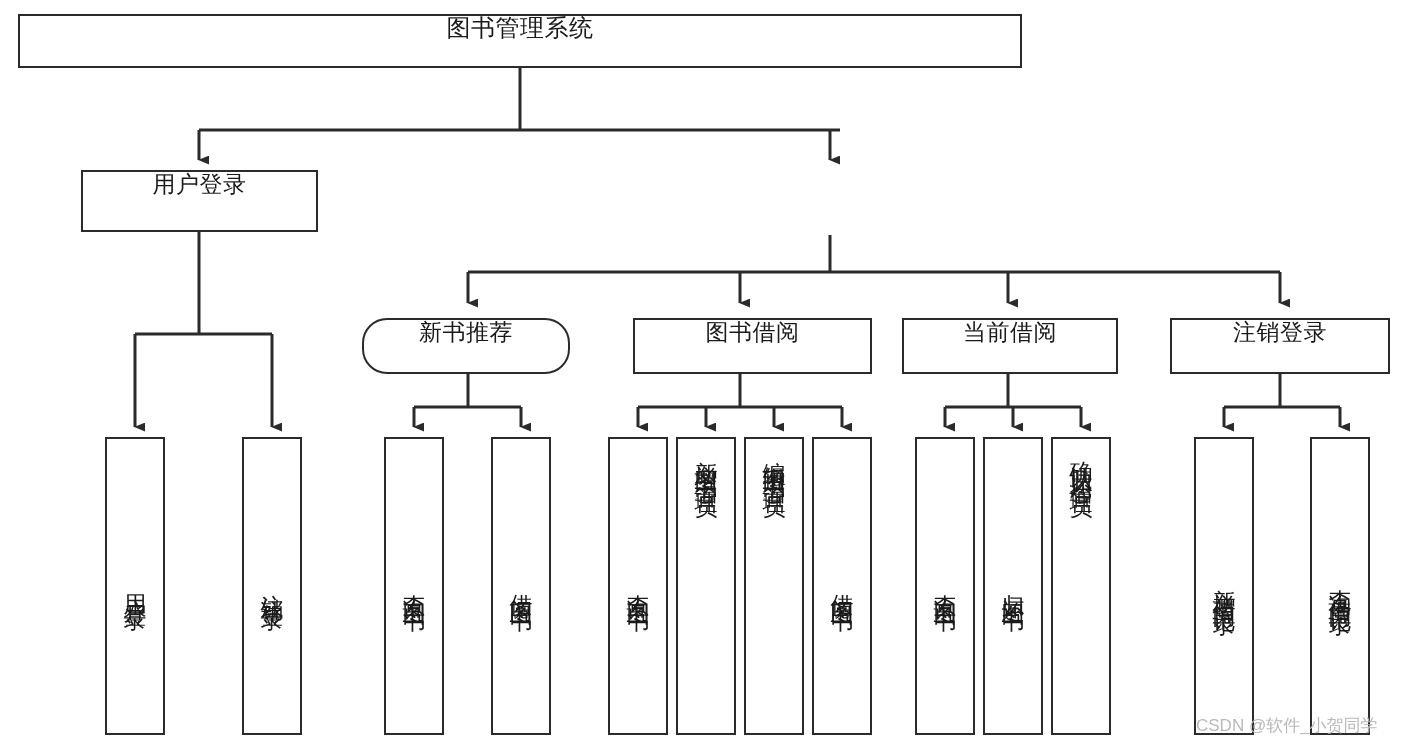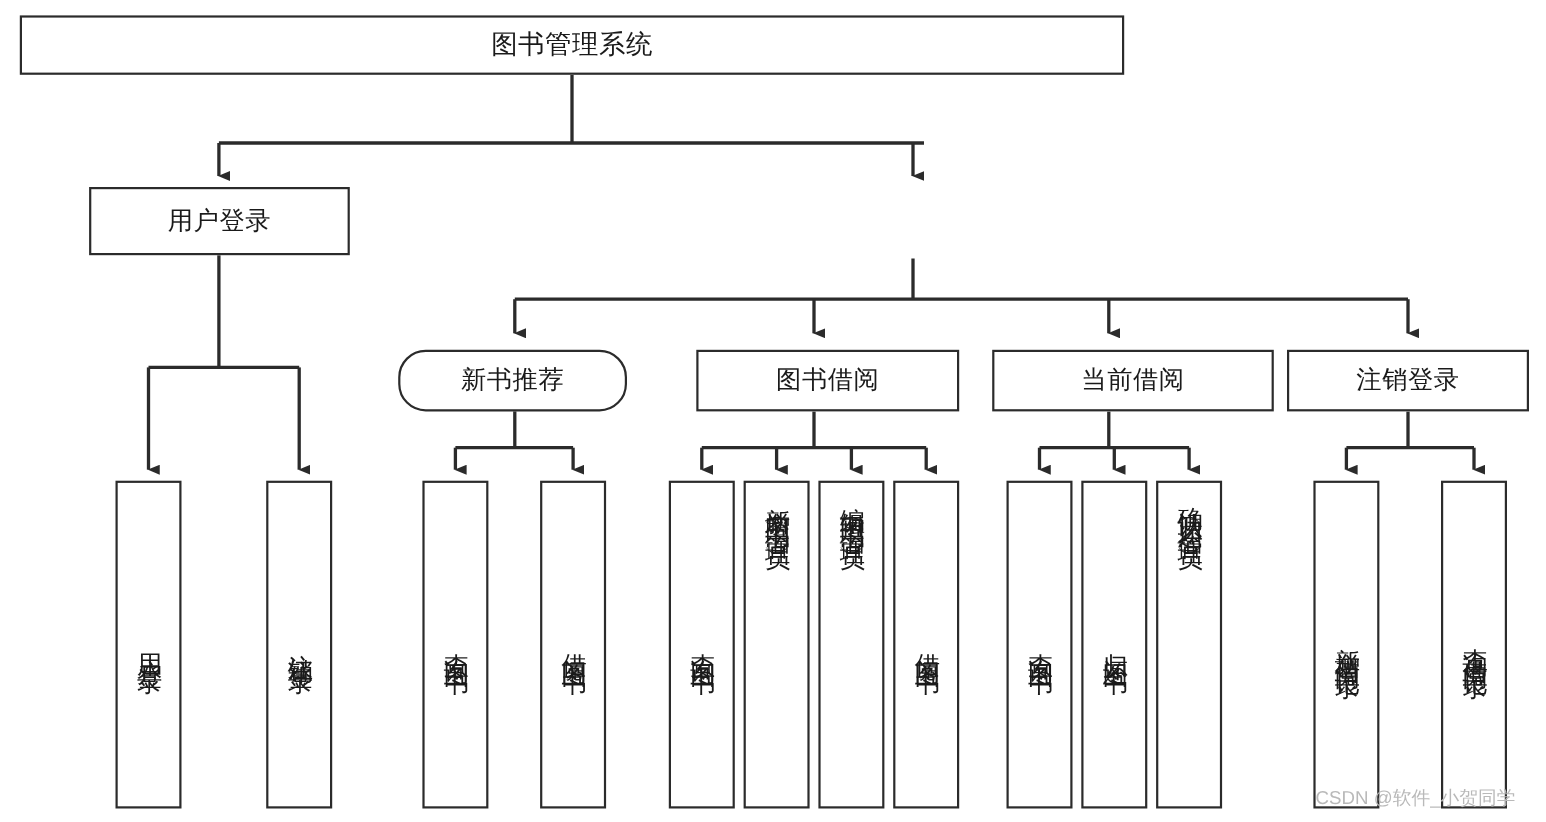--- a/index.html
+++ b/index.html
@@ -25,21 +25,20 @@
     top: 0;
     width: 1405px;
     height: 747px;
   }
   .node-box {
     position: absolute;
     box-sizing: border-box;
     background: #ffffff;
     border: 2.5px solid #2b2b2b;
     display: flex;
-    align-items: center;
     justify-content: center;
     overflow: hidden;
   }
   .node-label {
     color: #1a1a1a;
     font-family: "DejaVu Sans", "Liberation Sans", sans-serif;
     white-space: nowrap;
     line-height: 1.05;
   }
   .label-h {
@@ -144,21 +143,21 @@
 
 
   <div class="node-box" style="left:362px; top:318px; width:208px; height:56px;border-radius:25px;">
     <span class="node-label label-h">新书推荐</span>
   </div>
 
   <div class="node-box" style="left:633px; top:318px; width:239px; height:56px;">
     <span class="node-label label-h">图书借阅</span>
   </div>
 
-  <div class="node-box" style="left:902px; top:318px; width:256px; height:56px;">
+  <div class="node-box" style="left:902px; top:318px; width:216px; height:56px;">
     <span class="node-label label-h">当前借阅</span>
   </div>
 
   <div class="node-box" style="left:1170px; top:318px; width:220px; height:56px;">
     <span class="node-label label-h">注销登录</span>
   </div>
 
   <div class="node-box leaf-box centered" style="left:105px; top:437px; width:60px; height:298px;">
     <span class="node-label label-v">用户登录</span>
   </div>

